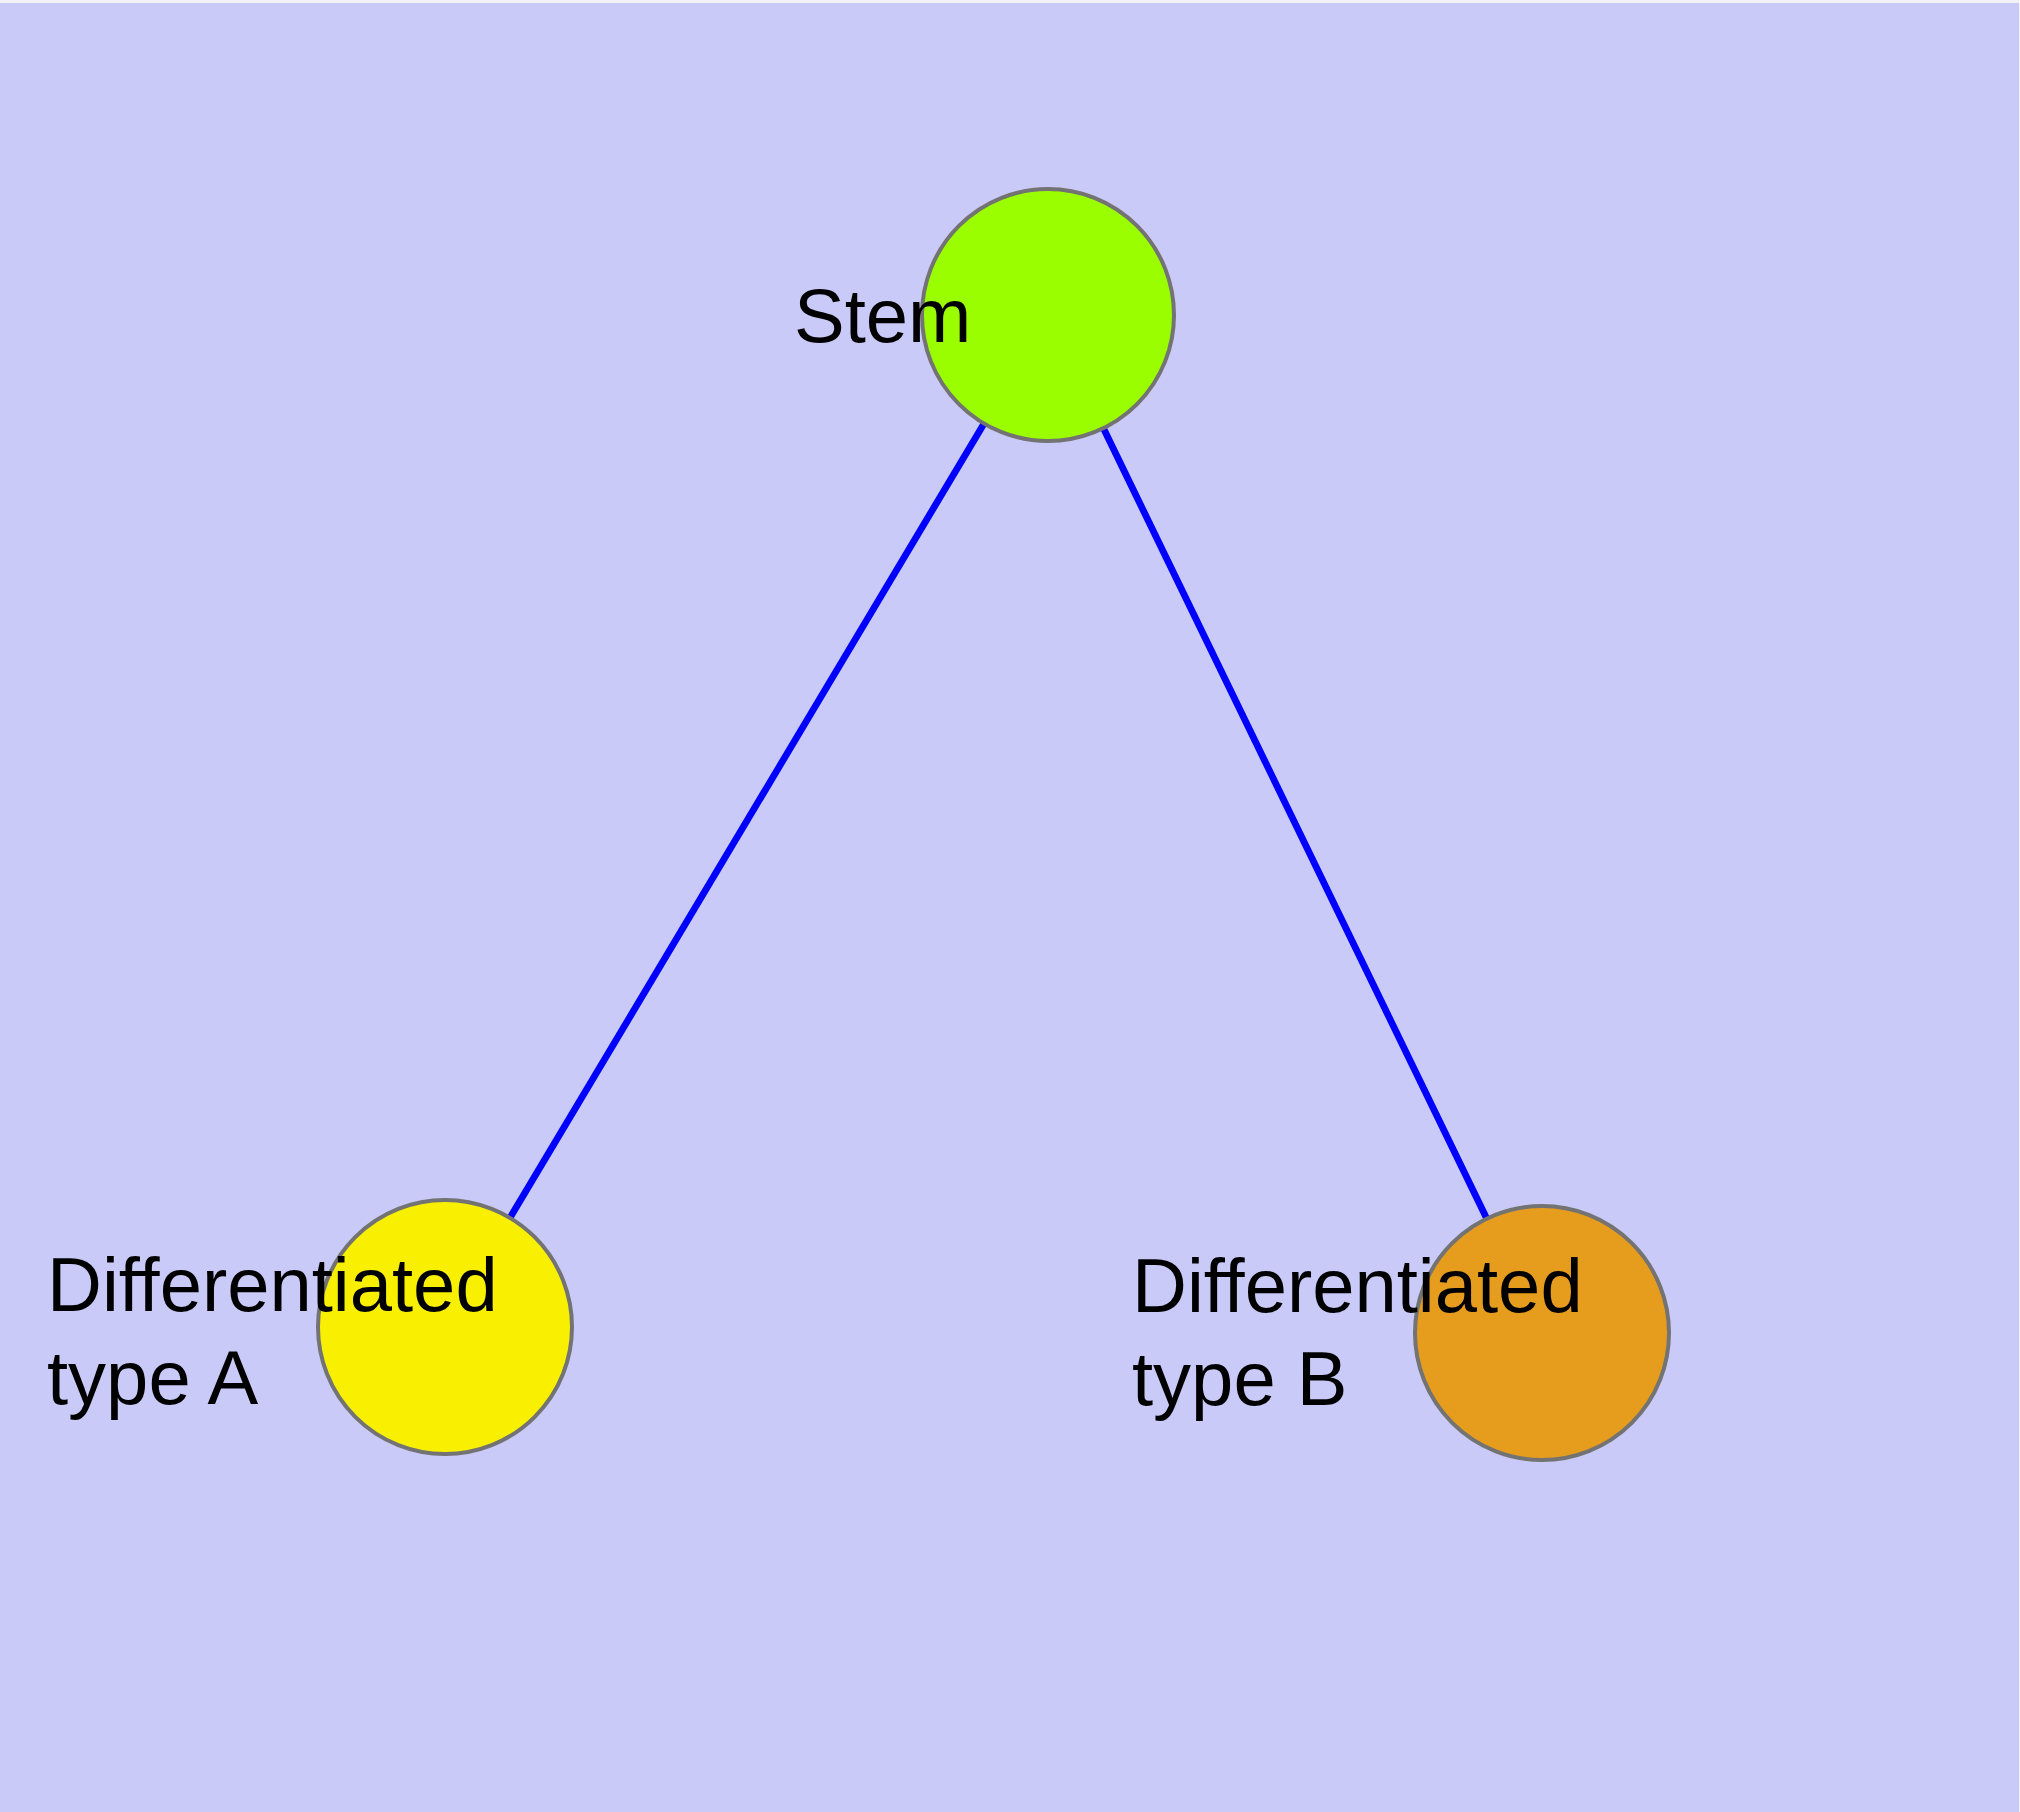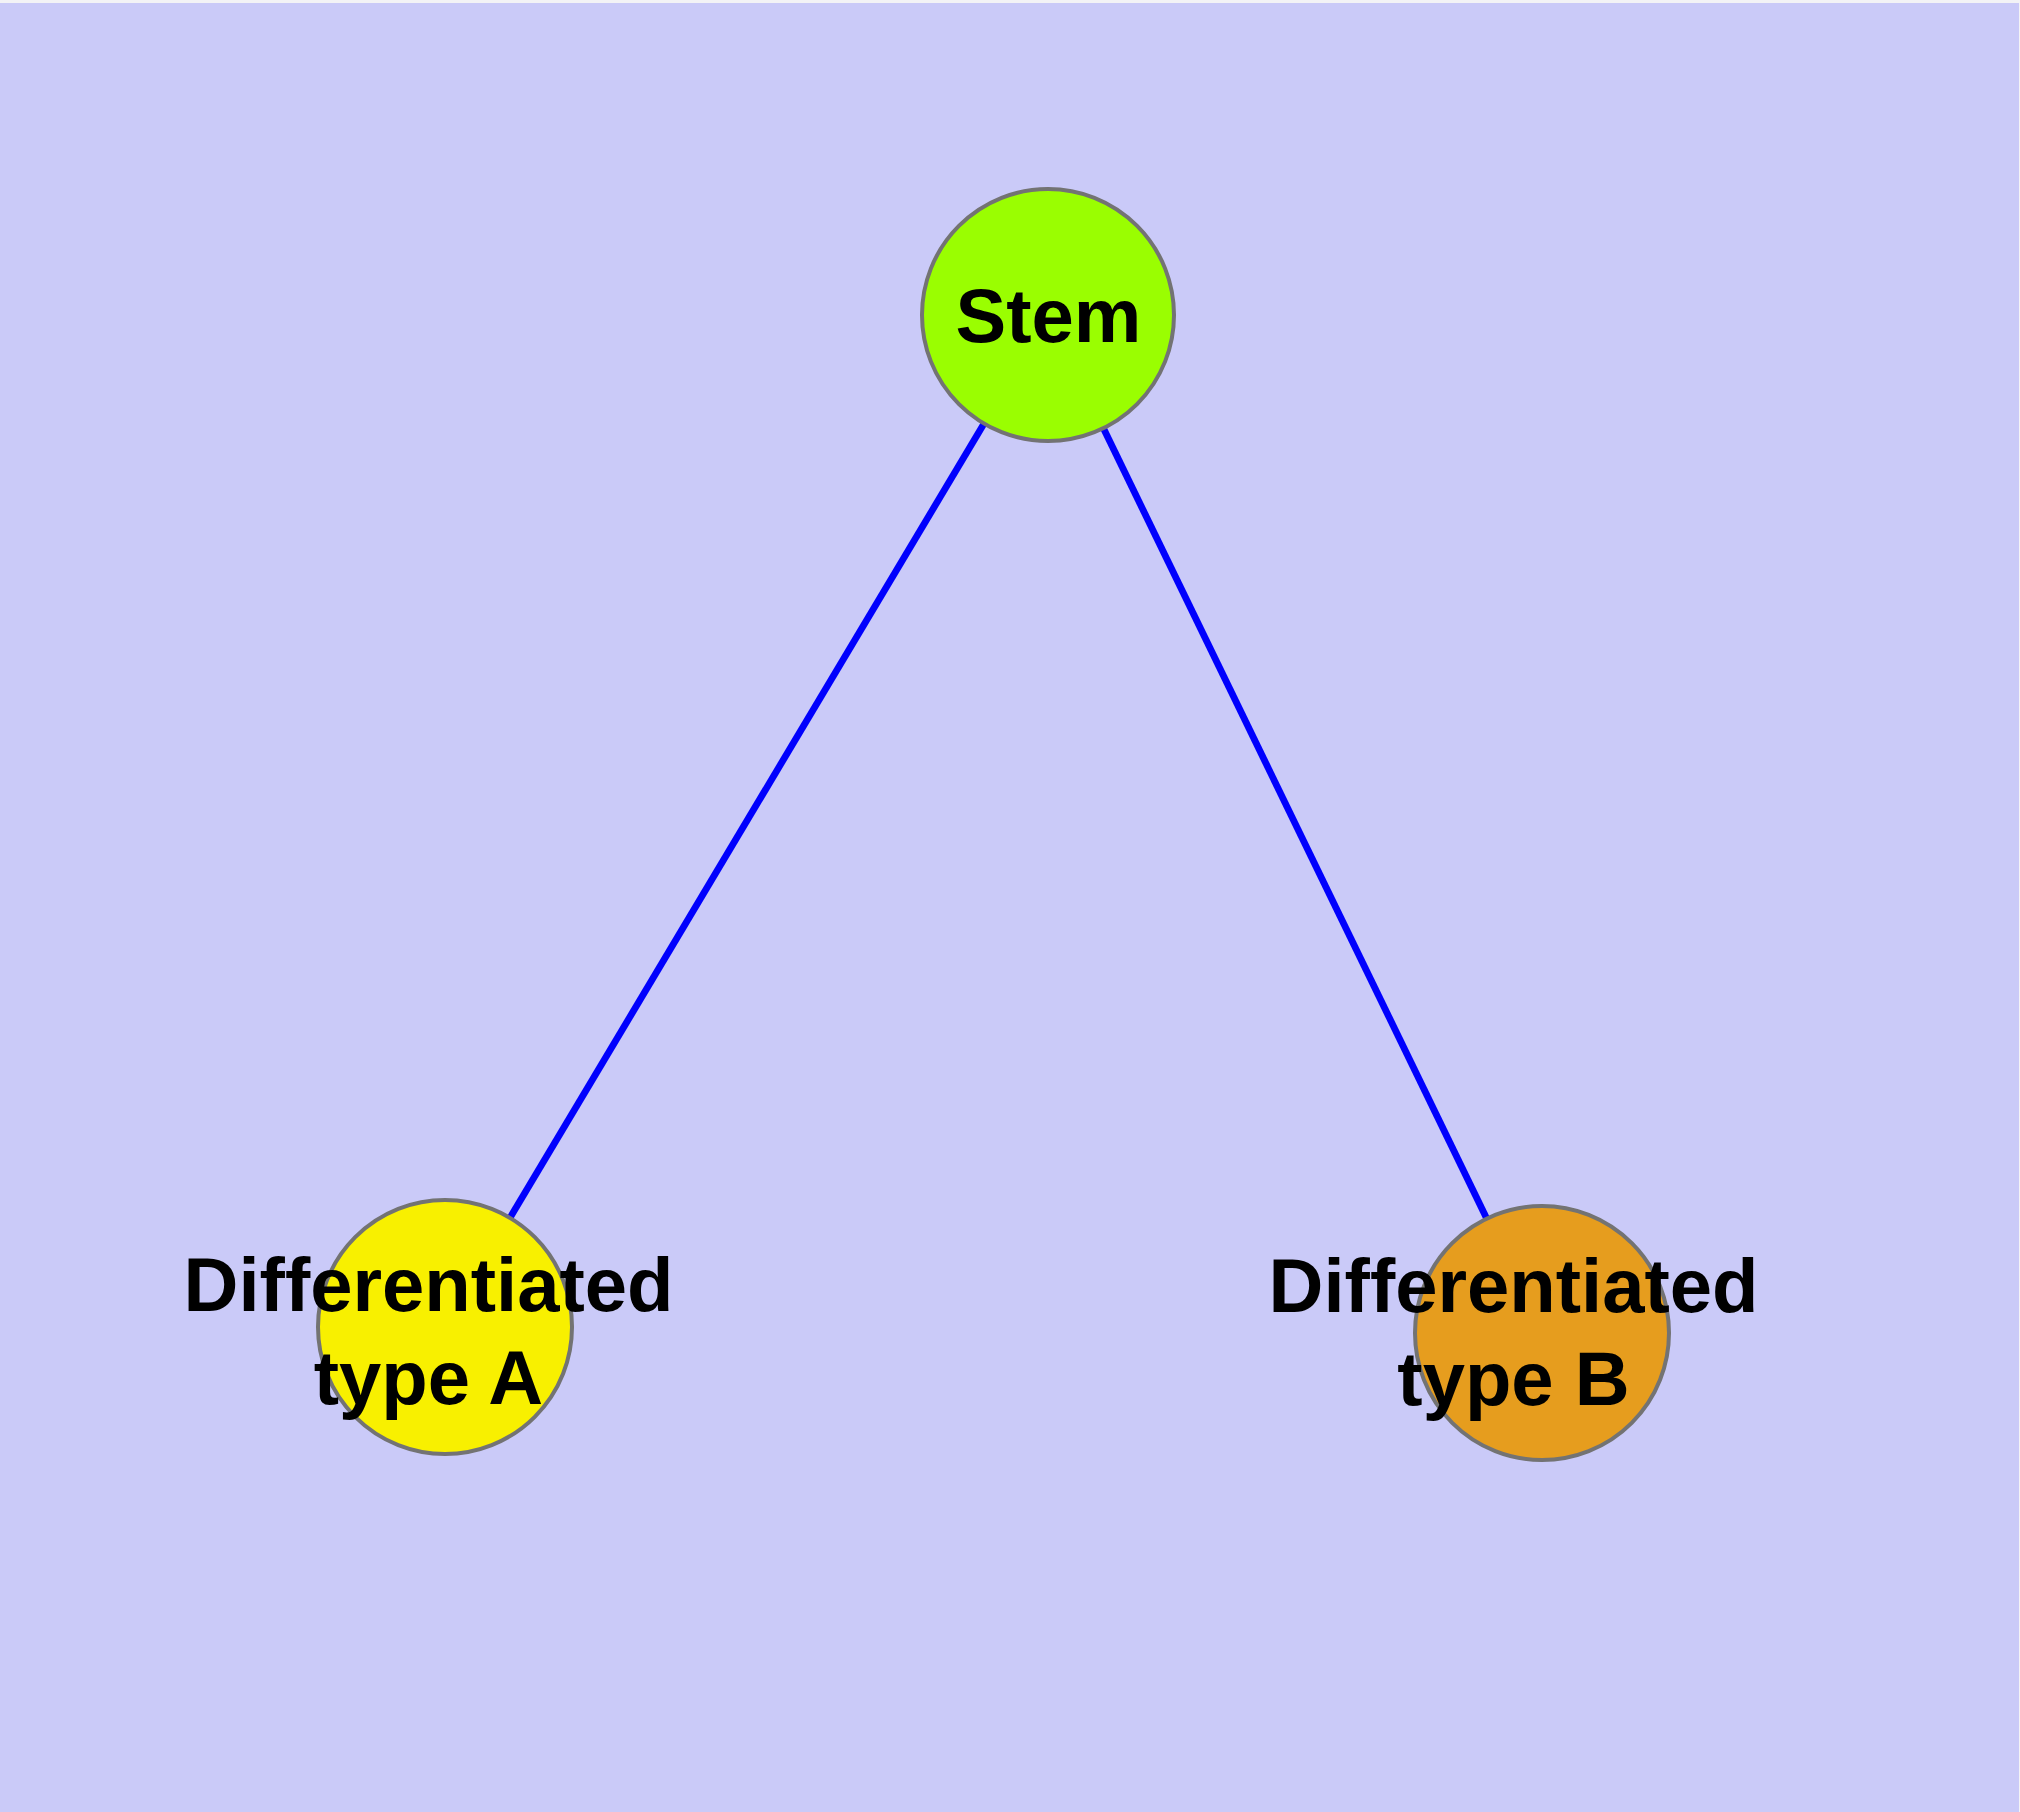--- a/index.html
+++ b/index.html
@@ -32,22 +32,21 @@
     border-radius: 50%;
     border: 4.2px solid #737373;
     box-sizing: border-box;
     z-index: 2;
   }
   .node-stem   { left: 920px; top: 187px;  width: 256px; height: 256px; }
   .node-type-a { left: 316px;  top: 1198px; width: 258px; height: 258px; }
   .node-type-b { left: 1413px; top: 1204px; width: 258px; height: 258px; }
   .node-label {
     position: absolute;
-    text-align: center;
-    font-weight: bold;
+    font-weight: normal;
     font-size: 76px;
     line-height: 93px;
     white-space: pre-line;
     z-index: 3;
   }
   .label-stem   { left: 794px;  top: 269px;  width: 509px; }
   .label-type-a { left: 47px;   top: 1238px; width: 763px; }
   .label-type-b { left: 1132px; top: 1239px; width: 763px; }
 </style>
 </head>

